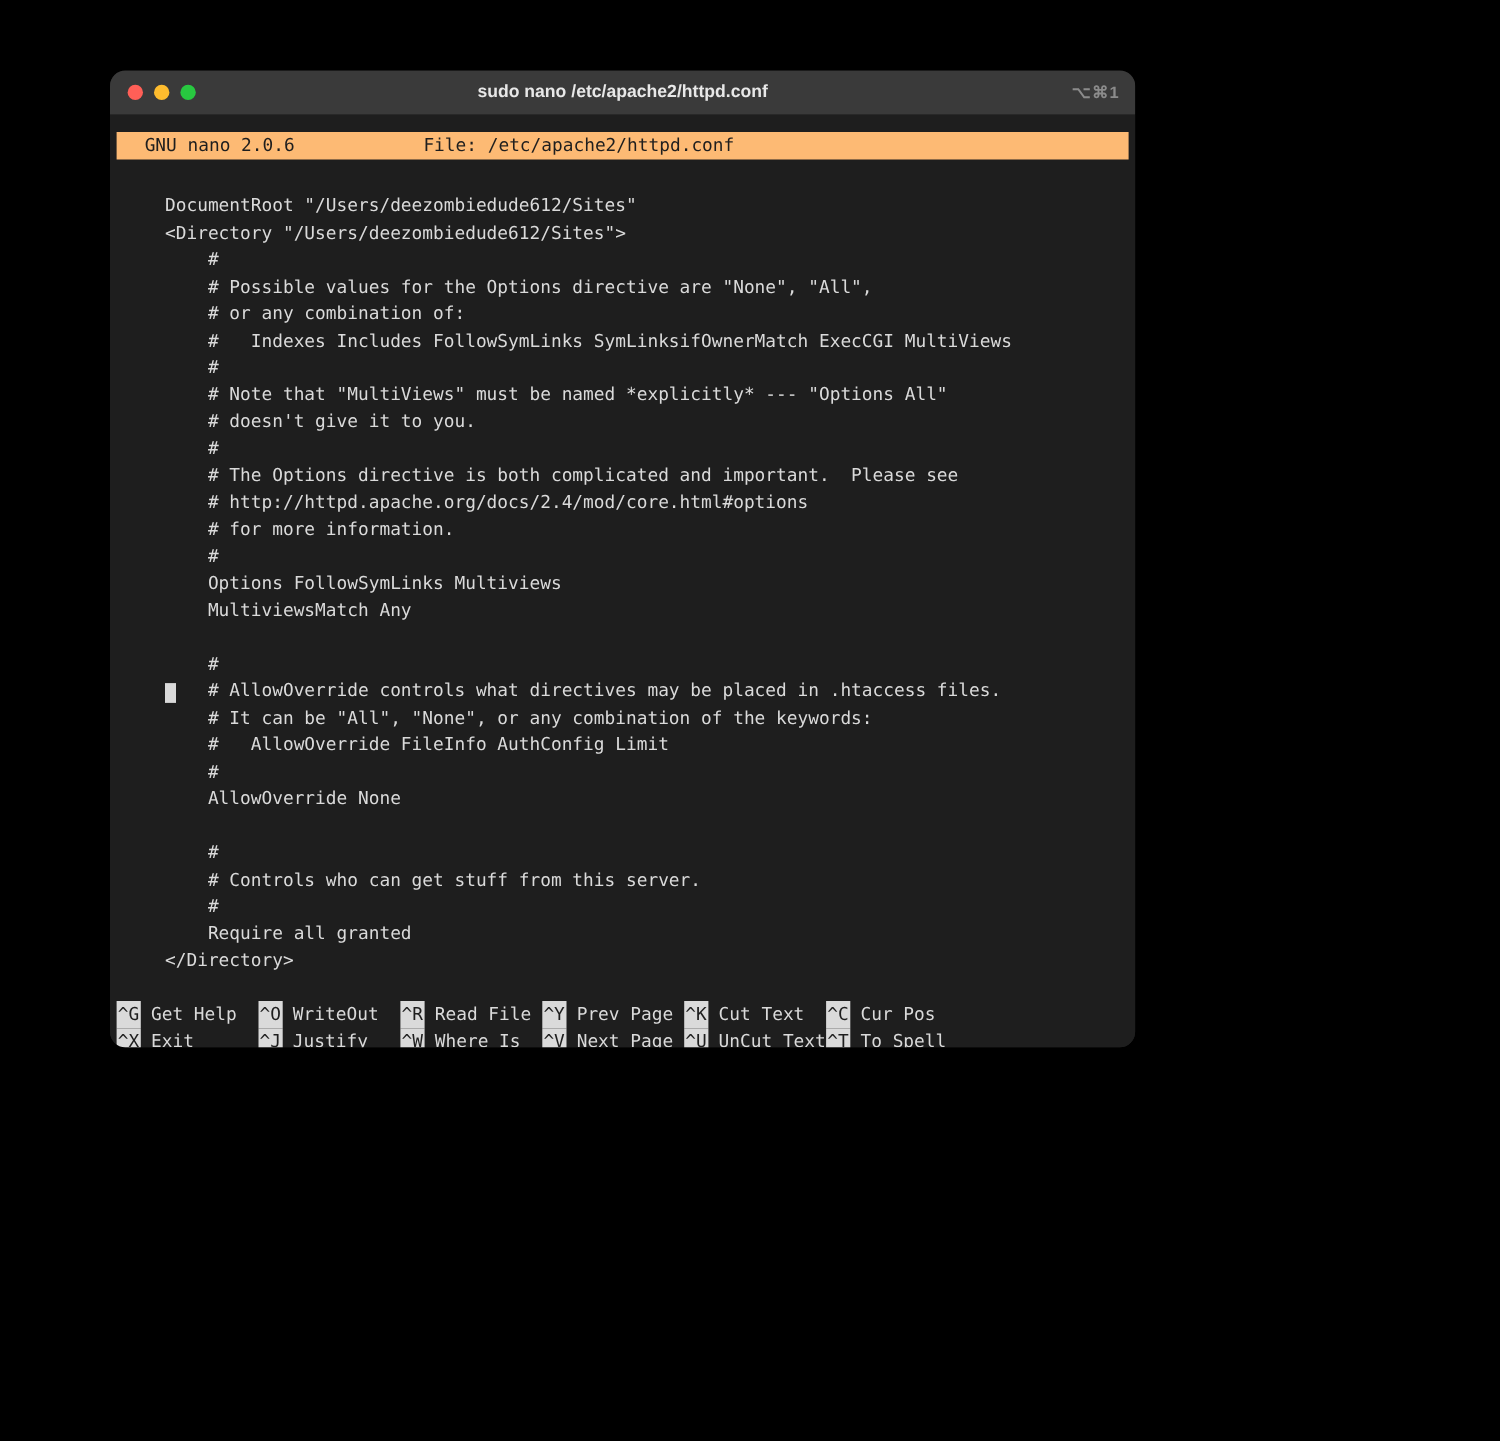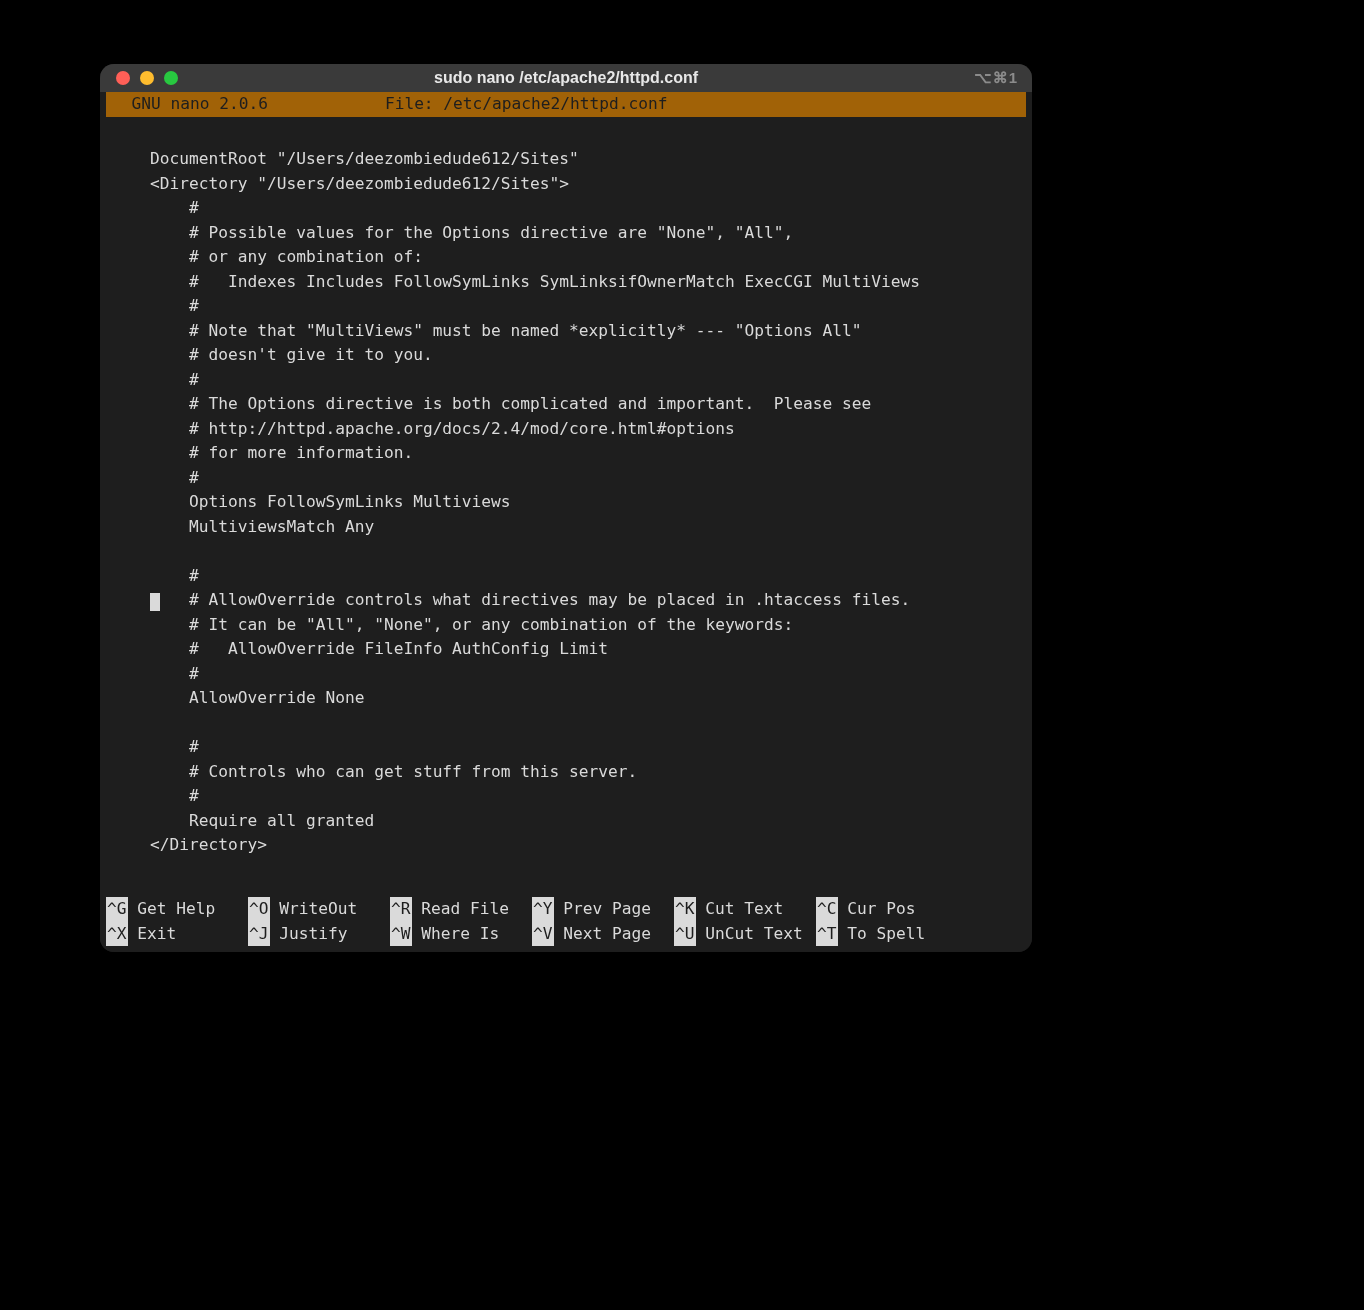--- a/index.html
+++ b/index.html
@@ -18,21 +18,21 @@
     width: 932px;
     height: 888px;
     background: #1e1e1e;
     border-radius: 14px;
     box-shadow: 0 25px 70px rgba(0,0,0,0.9);
     overflow: hidden;
     display: flex;
     flex-direction: column;
   }
   .title-bar {
-    height: 28px;
+    height: 40px;
     background: #3a3a3a;
     display: flex;
     align-items: center;
     position: relative;
     flex: 0 0 auto;
   }
   .traffic-lights {
     display: flex;
     gap: 10px;
     margin-left: 16px;
@@ -68,24 +68,24 @@
   .terminal-body {
     flex: 1 1 auto;
     padding: 0;
     background: #1e1e1e;
     font-size: 16.2px;
     line-height: 24.5px;
     display: flex;
     flex-direction: column;
   }
   .status-bar {
-    background: #a16207;
+    background: #fdba74;
     color: #1e1e1e;
     padding: 0 6px;
-    margin: 0 6px 0 6px;
+    margin: 16px 6px 0 6px;
     white-space: pre;
     font-weight: 500;
   }
   .editor-area {
     color: #dadada;
     white-space: pre;
     padding: 6px 6px 0 6px;
     flex: 1 1 auto;
     position: relative;
   }
@@ -108,21 +108,21 @@
     color: #dadada;
     padding: 0 6px 6px 6px;
     white-space: pre;
     flex: 0 0 auto;
   }
   .menu-row {
     display: flex;
   }
   .menu-item {
     display: inline-block;
-    width: 142px;
+    width: 129px;
   }
   .menu-key {
     background: #dadada;
     color: #1e1e1e;
     display: inline-block;
     padding: 0 1px;
   }
   .menu-label {
     display: inline;
   }

